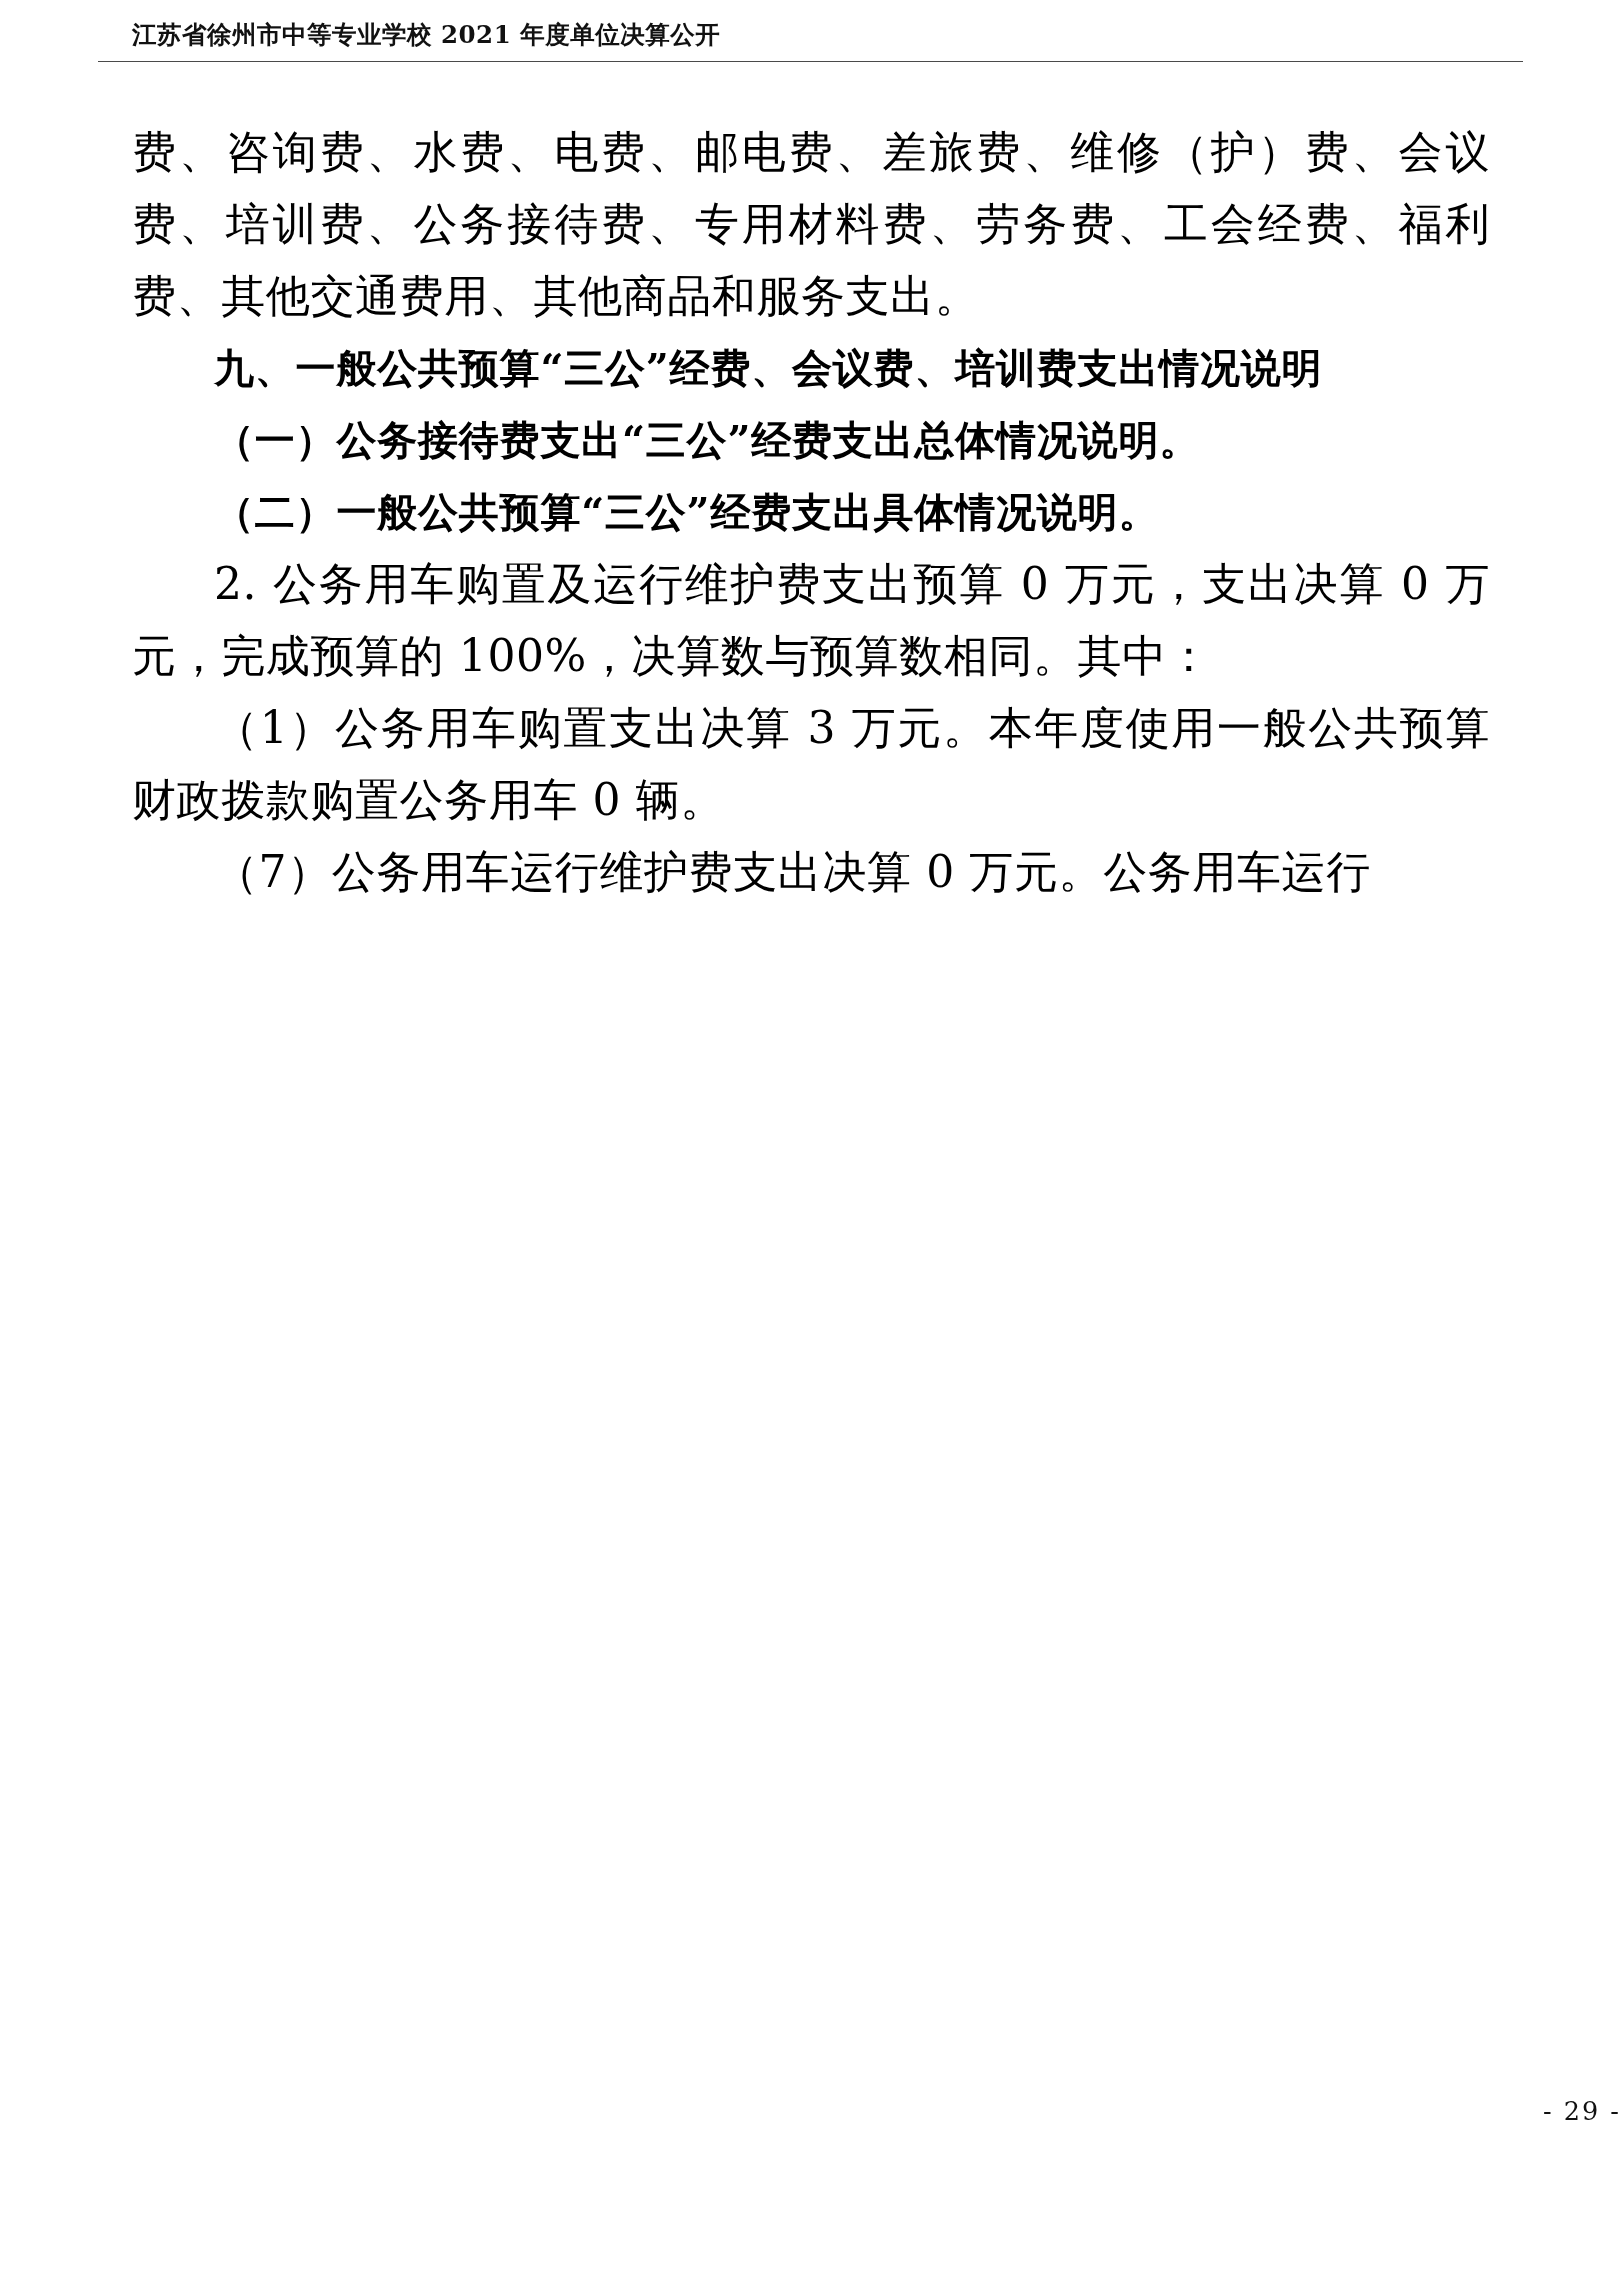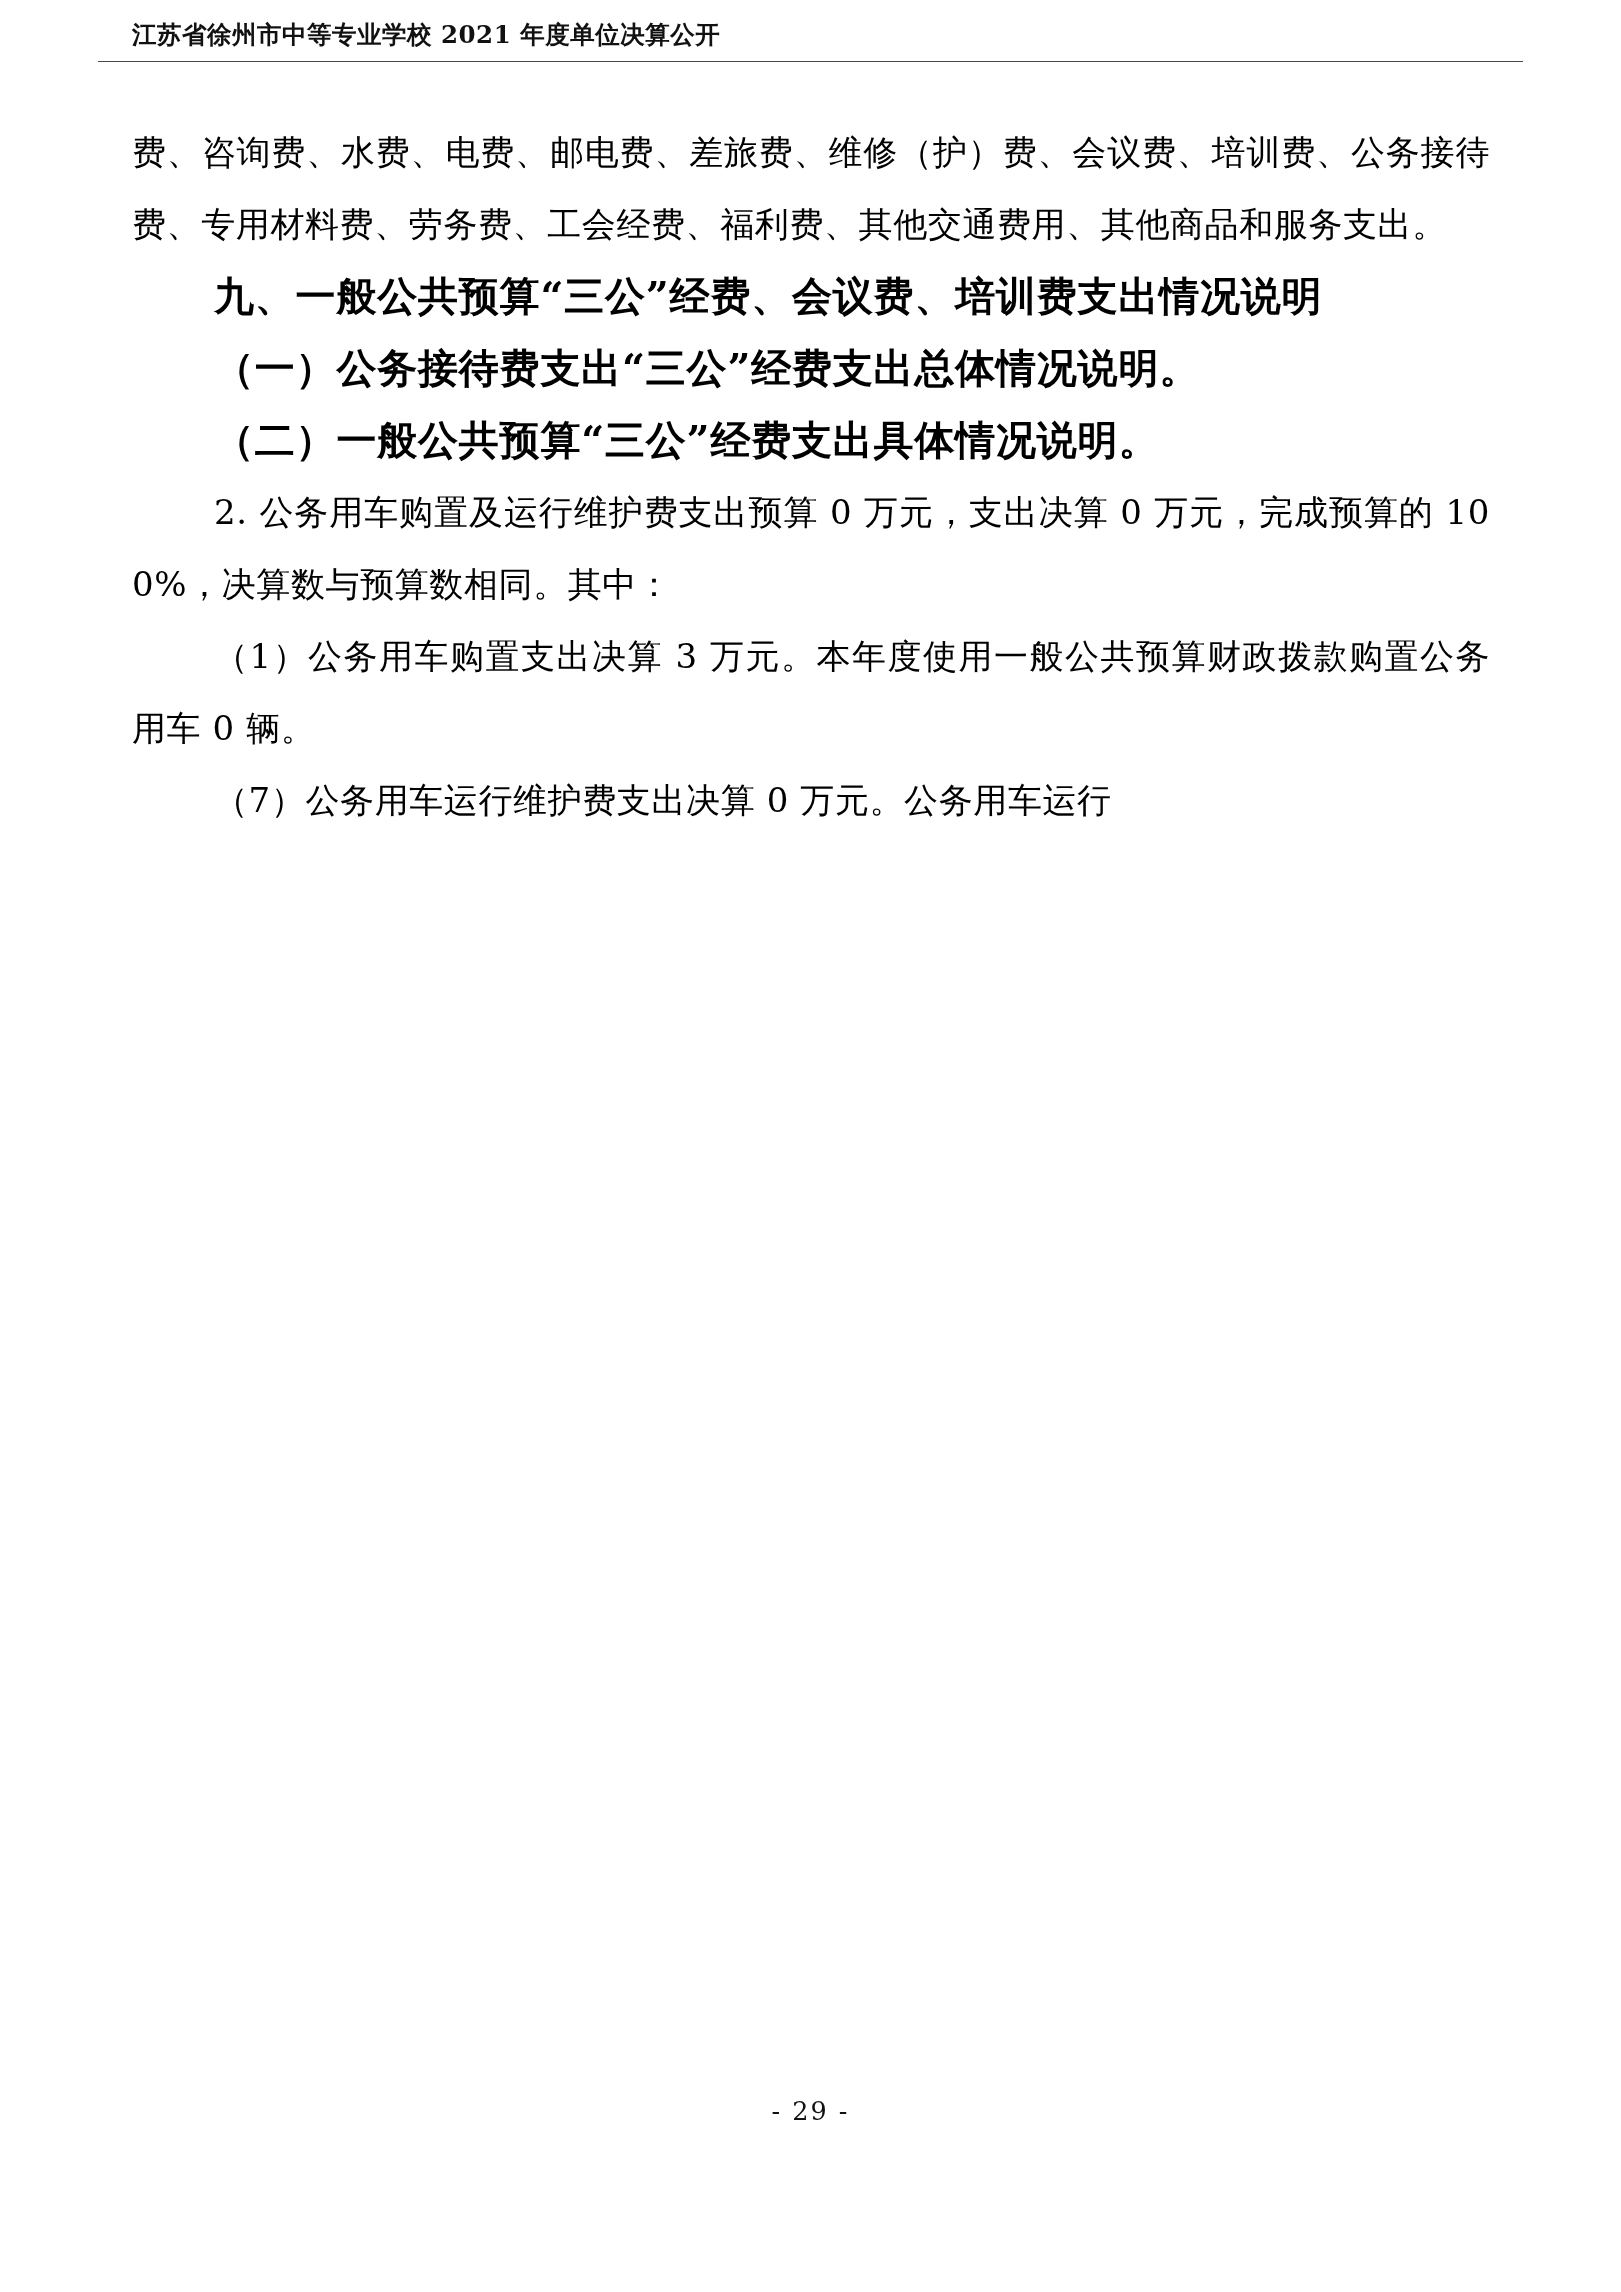--- a/index.html
+++ b/index.html
@@ -46,21 +46,21 @@
 
   
   .content {
     position: absolute;
     left: 132px;
     top: 116px;
     width: 1358px;
   }
 
   .para {
-    font-size: 34px;
+    font-size: 44px;
     line-height: 72px;
     text-align: justify;
     text-justify: inter-ideograph;
     margin: 0 0 0 0;
     letter-spacing: 0.6px;
     word-break: break-all;
   }
   .para.indent {
     text-indent: 82px;
   }
@@ -86,21 +86,21 @@
     margin: 0;
     letter-spacing: 0.8px;
   }
 
   
   .footer {
     position: absolute;
     left: 0;
     bottom: 94px;
     width: 100%;
-    text-align: center;
+    text-align: right;
   }
   .page-number {
     font-size: 25.5px;
     letter-spacing: 2px;
     color: #111;
   }
 </style>
 </head>
 <body>
 

